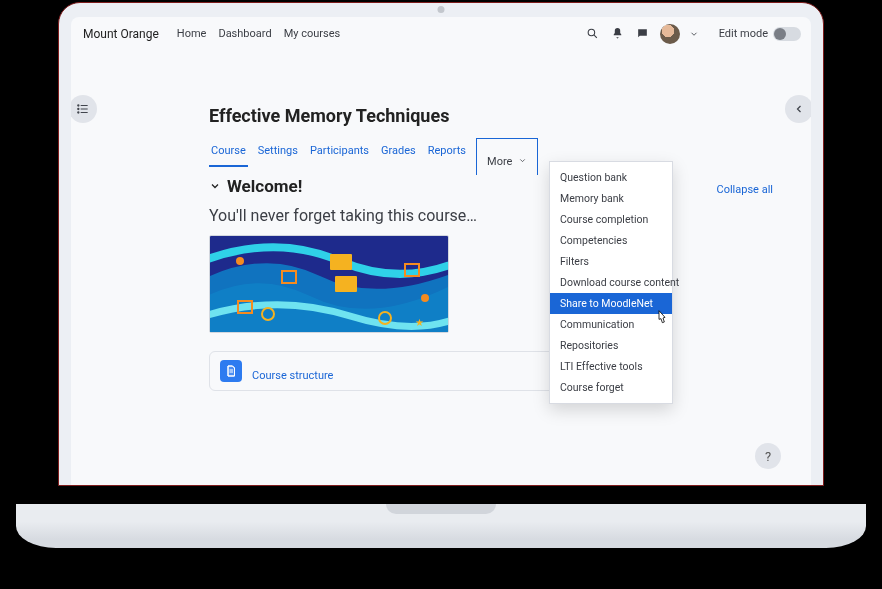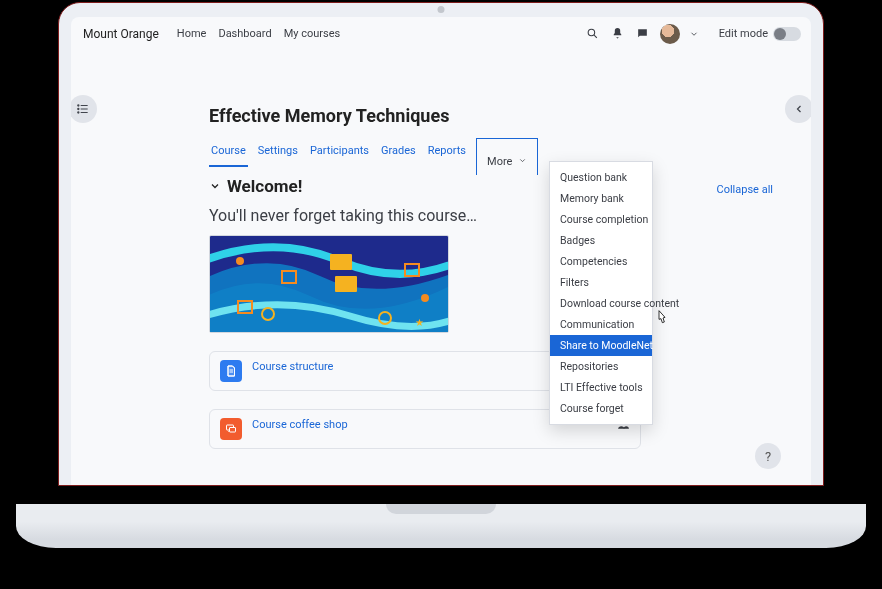--- a/index.html
+++ b/index.html
@@ -36,30 +36,30 @@
 
   .welcome-row{display:flex;align-items:flex-end;justify-content:space-between;}
   .welcome-row h2{font-size:17px;font-weight:700;color:#222}
   .caret{display:inline-block;margin-right:6px}
   .collapse{font-size:11px;color:#1a66d6}
   .subtitle{font-size:16px;color:#3b3e45;margin-top:10px}
 
   .banner{margin-top:10px;width:240px;height:98px;border:1px solid #d3d7de;border-radius:2px;overflow:hidden}
   .banner svg{display:block}
 
-  .activity{margin-top:18px;border:1px solid #dfe2e8;border-radius:6px;padding:8px 10px;display:flex;align-items:flex-start;font-size:11px;max-width:432px}
+  .activity{margin-top:18px;border:1px solid #dfe2e8;border-radius:6px;padding:8px 10px;display:flex;align-items:flex-end;font-size:11px;max-width:432px}
   .act-icon{width:22px;height:22px;border-radius:4px;display:flex;align-items:center;justify-content:center;margin-right:10px;color:#fff}
   .act-icon.blue{background:#2d7bf0}
   .act-icon.orange{background:#f25c2e}
   .act-label{color:#1a66d6}
   .act-spacer{flex:1}
   .completion{font-size:10px;color:#3b3e45;border:1px solid #dfe2e8;border-radius:4px;padding:3px 7px;display:flex;align-items:center;gap:3px;margin-left:6px}
 
   
-  .dropdown{position:absolute;top:144px;left:478px;width:104px;background:#fff;border:1px solid #d8dbe2;box-shadow:0 6px 16px rgba(0,0,0,.15);font-size:10.5px;padding:5px 0}
+  .dropdown{position:absolute;top:144px;left:478px;width:124px;background:#fff;border:1px solid #d8dbe2;box-shadow:0 6px 16px rgba(0,0,0,.15);font-size:10.5px;padding:5px 0}
   .dropdown .item{padding:4px 10px;color:#3b3e45;white-space:nowrap}
   .dropdown .item.hover{background:#1a66d6;color:#fff}
   .cursor{position:absolute;left:582px;top:292px;color:#000}
 
   .help{position:absolute;right:30px;bottom:16px;width:26px;height:26px;border-radius:50%;background:#e1e4ea;display:flex;align-items:center;justify-content:center;font-size:13px;color:#555}
 </style>
 </head>
 <body>
 
 <div class="device">
@@ -177,51 +177,31 @@
         <span class="act-label">Course structure</span>
         <span class="act-spacer"></span>
         <span class="completion">
           <span>Completion</span>
           <svg width="9" height="9" viewBox="0 0 24 24" fill="none" stroke="currentColor" stroke-width="2">
               <polyline points="6 9 12 15 18 9"></polyline>
             </svg>
         </span>
       </div>
 
-      <div class="activity">
-        <div class="act-icon orange">
-          <svg width="12" height="12" viewBox="0 0 24 24" fill="none" stroke="#fff" stroke-width="2">
-              <rect x="3" y="4" width="14" height="10" rx="1"></rect>
-              <path d="M7 18l3-4"></path>
-              <rect x="9" y="9" width="12" height="9" rx="1" fill="#f25c2e"></rect>
-            </svg>
-        </div>
-        <span class="act-label">Course coffee shop</span>
-        <span class="act-spacer"></span>
-        <span style="color:#3b3e45">
-          <svg width="13" height="13" viewBox="0 0 24 24" fill="currentColor">
-              <circle cx="8" cy="8" r="3"></circle>
-              <circle cx="16" cy="8" r="3"></circle>
-              <path d="M2 20c0-3 3-5 6-5s6 2 6 5"></path>
-              <path d="M12 20c0-3 2-5 5-5s5 2 5 5"></path>
-            </svg>
-        </span>
-      </div>
     </div>
 
     <div class="dropdown">
       <div class="item">Question bank</div>
       <div class="item">Memory bank</div>
       <div class="item">Course completion</div>
-      <div class="item">Badges</div>
       <div class="item">Competencies</div>
       <div class="item">Filters</div>
       <div class="item">Download course content</div>
+      <div class="item hover">Share to MoodleNet</div>
       <div class="item">Communication</div>
-      <div class="item hover">Share to MoodleNet</div>
       <div class="item">Repositories</div>
       <div class="item">LTI Effective tools</div>
       <div class="item">Course forget</div>
     </div>
     <span class="cursor">
       <svg width="16" height="18" viewBox="0 0 24 26">
           <path d="M9 2v13l3-1 2 6 3-1-2-6 3-1z" fill="#fff" stroke="#000" stroke-width="1.2"></path>
         </svg>
     </span>
 

